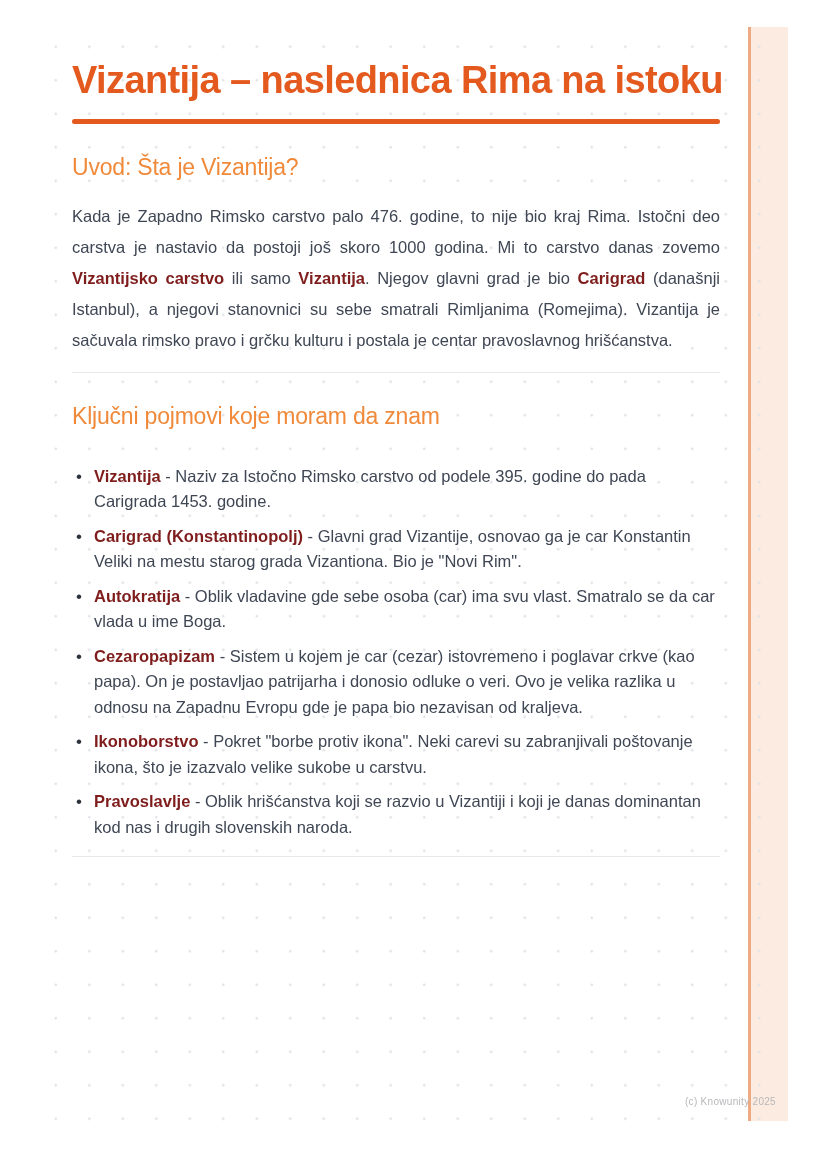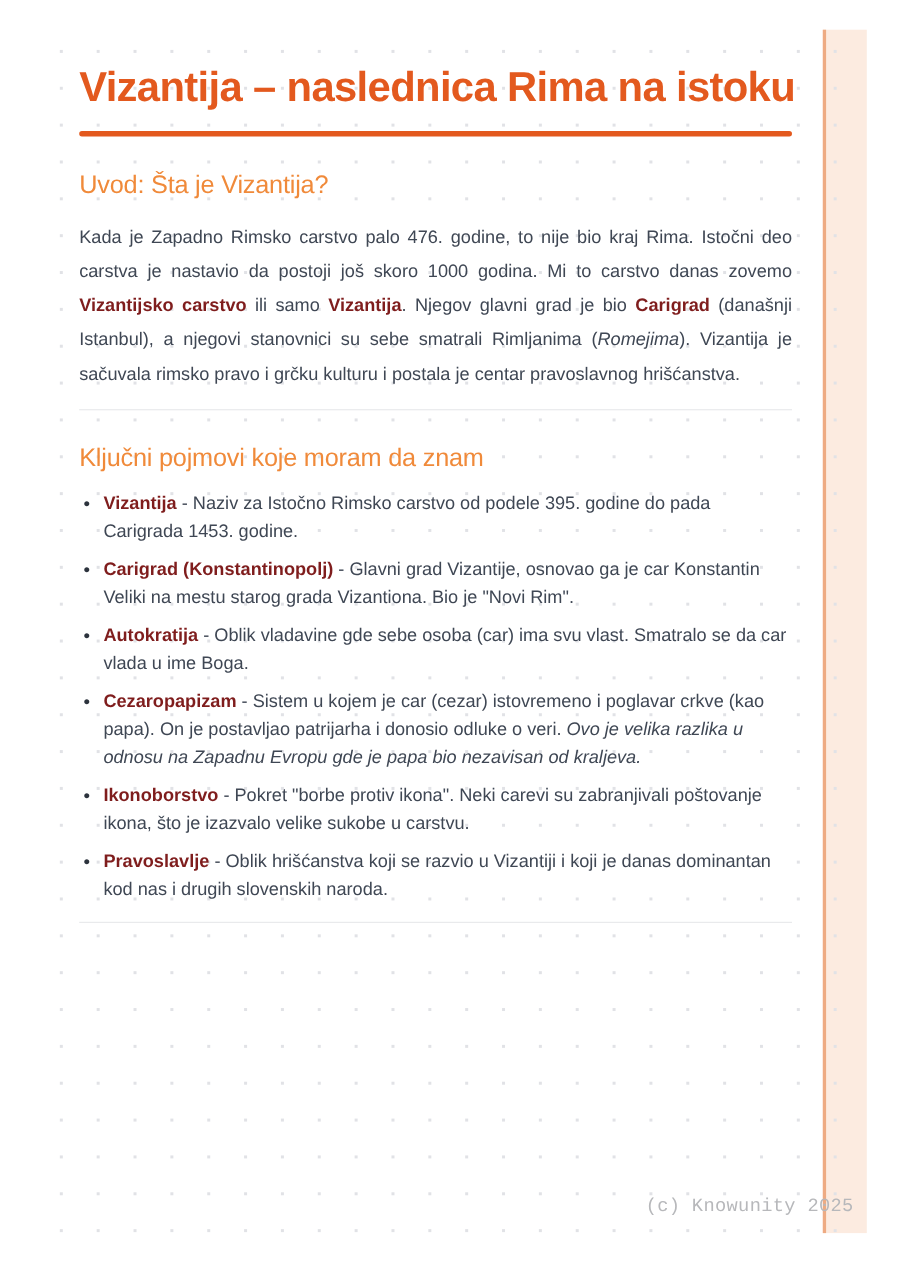--- a/index.html
+++ b/index.html
@@ -65,42 +65,41 @@
     margin-top:20px;
     font-size:16.5px;line-height:31px;
     text-align:justify;
     color:var(--body-text);
   }
   .divider{
     border:none;border-top:1px solid var(--divider);
     margin:16px 0 0;
   }
   ul.bullets{
-    margin-top:16px;list-style:none;
+    margin-top:34px;list-style:none;
   }
   ul.bullets li{
     position:relative;
     padding-left:22px;
     font-size:16.5px;line-height:25.5px;
     color:var(--body-text);
   }
   ul.bullets li + li{margin-top:9px;}
   ul.bullets li::before{
     content:"\2022";
     position:absolute;left:4px;top:0;
     color:#2c333d;font-size:17px;
   }
   .b{font-weight:700;color:#7f1d1d;}
-  .i{font-style:italic;}
+  .i{}
   .footer{
     position:absolute;right:12px;bottom:14px;
-    font-size:17px;letter-spacing:0.3px;
+    font-size:10px;letter-spacing:0.3px;
     color:var(--footer-gray);
     z-index:3;
-    font-family:Liberation Mono, monospace;
   }
 </style>
 </head>
 <body>
 
 <div class="sheet">
   <div class="stripe"></div>
   <div class="dots"></div>
 
   <div class="content">

